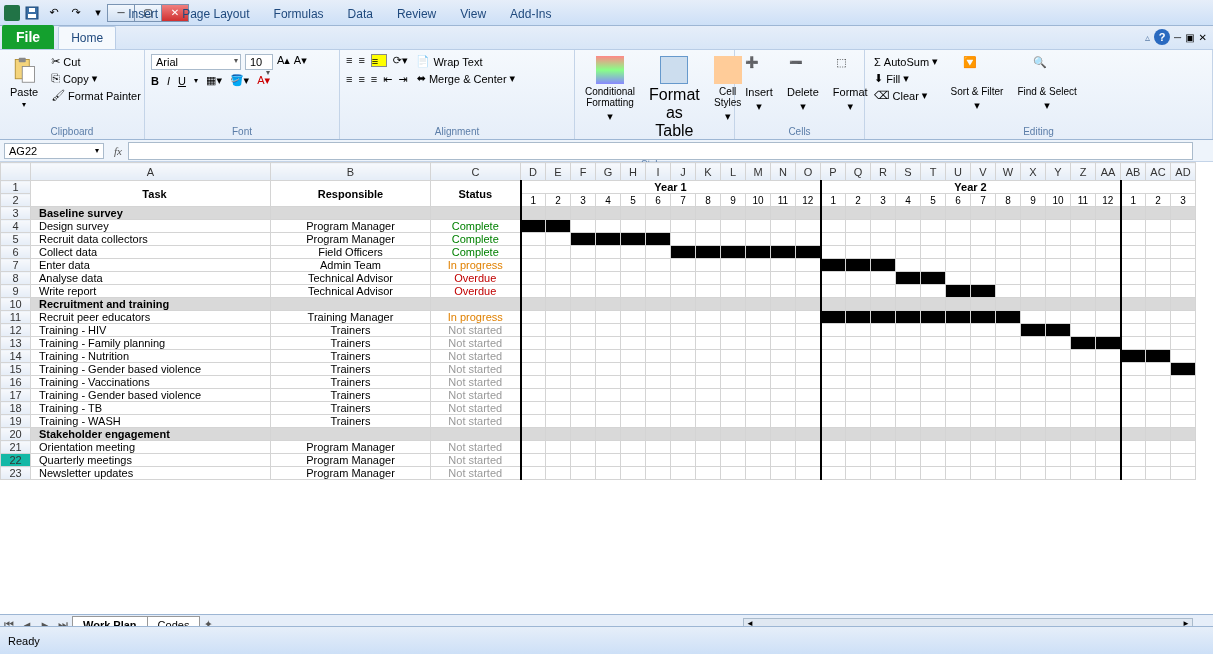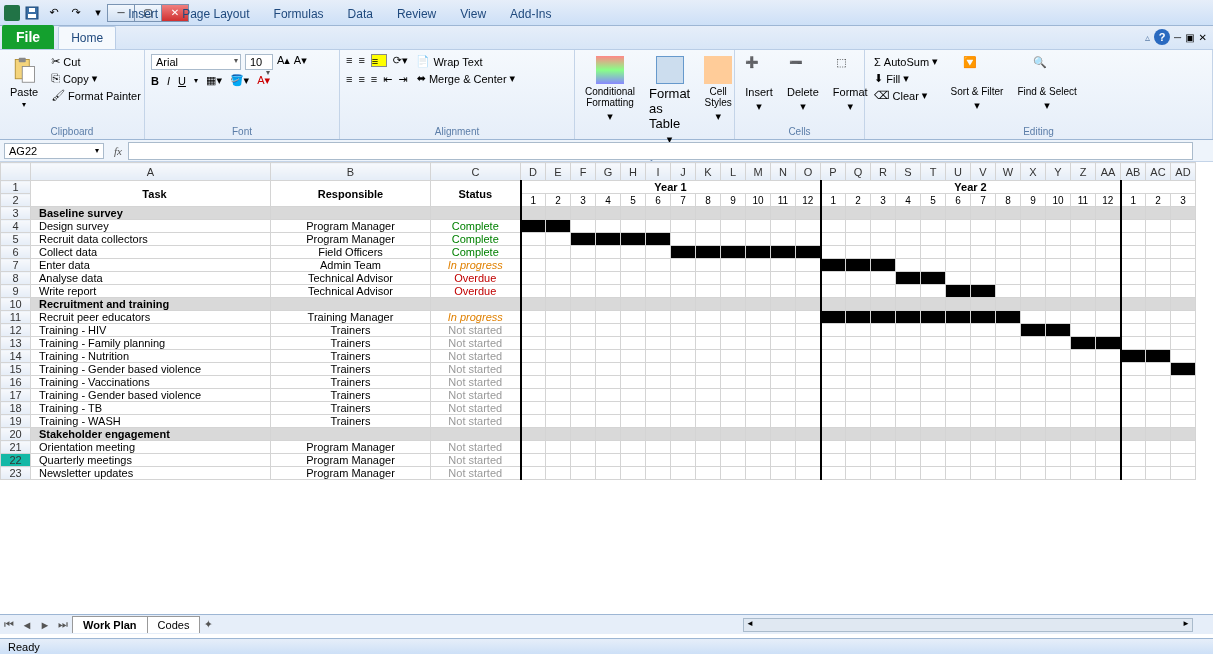--- a/index.html
+++ b/index.html
@@ -47,40 +47,40 @@
 table.sheet { border-collapse: collapse; table-layout: fixed; }
 .sheet th, .sheet td { border: 1px solid #d4d4d4; font-size: 11px; overflow: hidden; white-space: nowrap; }
 .colhdr th { background: linear-gradient(#f7f9fc,#e5edf7); text-align: center; font-weight: normal; color: #333; height: 18px; }
 .rowhdr { background: linear-gradient(#f7f9fc,#e5edf7); text-align: center; width: 30px; font-weight: normal; color: #333; }
 .rowhdr.sel { background: #14b8a6; }
 .corner { background: linear-gradient(#f0f4fa,#e0e8f2); width: 30px; }
 .section td { background: #d9d9d9; font-weight: bold; }
 .task { padding-left: 8px; }
 .center { text-align: center; }
 .st-complete { color: #008000; text-align: center; }
-.st-progress { color: #e08000; text-align: center; font-style: italic; }
+.st-progress { color: #e08000; text-align: center; }
 .st-overdue { color: #c00000; text-align: center; }
 .st-notstarted { color: #999; text-align: center; }
 .bar { background: #000; }
 .yearhdr td { text-align: center; font-weight: bold; background: #fff; }
 .monthhdr td { text-align: center; font-size: 10px; background: #fff; }
 .thick-r { border-right: 2px solid #000 !important; }
 
 
 .sheettabs { position: absolute; bottom: 20px; left: 0; right: 0; height: 20px; background: #e6eef9; display: flex; align-items: center; border-top: 1px solid #9db6d4; font-size: 11px; }
 .nav-btn { width: 18px; text-align: center; color: #555; }
 .sheet-tab { padding: 2px 10px; background: #fff; border: 1px solid #999; border-bottom: none; margin-right: -1px; }
 .sheet-tab.active { background: #fff; font-weight: bold; }
 .sh-scroll { flex: 1; display: flex; justify-content: flex-end; padding-right: 20px; }
 .hscroll { width: 450px; height: 14px; background: #e0e8f2; border: 1px solid #abc; position: relative; }
 .hscroll::before { content: "◄"; position: absolute; left: 2px; font-size: 8px; }
 .hscroll::after { content: "►"; position: absolute; right: 2px; font-size: 8px; }
 
 
-.statusbar { position: absolute; bottom: 0; left: 0; right: 0; height: 16px; background: linear-gradient(#e6eef9,#cde0f7); display: flex; align-items: center; justify-content: space-between; padding: 0 8px; font-size: 11px; border-top: 1px solid #9db6d4; }
+.statusbar { position: absolute; bottom: 0; left: 0; right: 0; height: 28px; background: linear-gradient(#e6eef9,#cde0f7); display: flex; align-items: center; justify-content: space-between; padding: 0 8px; font-size: 11px; border-top: 1px solid #9db6d4; }
 .zoom { display: flex; align-items: center; gap: 6px; }
 .slider { width: 100px; height: 4px; background: #aac; position: relative; }
 .slider::after { content: ""; position: absolute; left: 55%; top: -4px; width: 8px; height: 12px; background: #dde6f2; border: 1px solid #888; }
 .viewbtn { width: 18px; height: 14px; border: 1px solid #888; background: #fff; }
 
 svg { display: block; }
 </style>
 </head>
 <body>
 
@@ -196,21 +196,21 @@
         <div class="rbtn">⬌ <span>Merge &amp; Center</span> ▾</div>
       </div>
     </div>
     <div class="rgroup-label">Alignment</div>
   </div>
 
 
   <div class="rgroup" style="width:160px">
     <div class="rgroup-body">
       <div class="bigbtn"><div class="ico" style="background:linear-gradient(#f88,#8f8,#88f)"></div><span style="font-size:10px;text-align:center">Conditional Formatting</span>▾</div>
-      <div class="bigbtn"><div class="ico" style="background:#cde;border:1px solid #69c"></div><span style="font-size:13px;text-align:left">Format as Table</span>▾</div>
+      <div class="bigbtn"><div class="ico" style="background:#cde;border:1px solid #69c"></div><span style="font-size:16px;text-align:center">Format as Table</span>▾</div>
       <div class="bigbtn"><div class="ico" style="background:#fc9"></div><span style="font-size:10px;text-align:center">Cell Styles</span>▾</div>
     </div>
     <div class="rgroup-label">Styles</div>
   </div>
 
   <div class="rgroup" style="width:130px">
     <div class="rgroup-body">
       <div class="bigbtn"><div class="ico">➕</div><span>Insert</span>▾</div>
       <div class="bigbtn"><div class="ico">➖</div><span>Delete</span>▾</div>
       <div class="bigbtn"><div class="ico">⬚</div><span>Format</span>▾</div>

